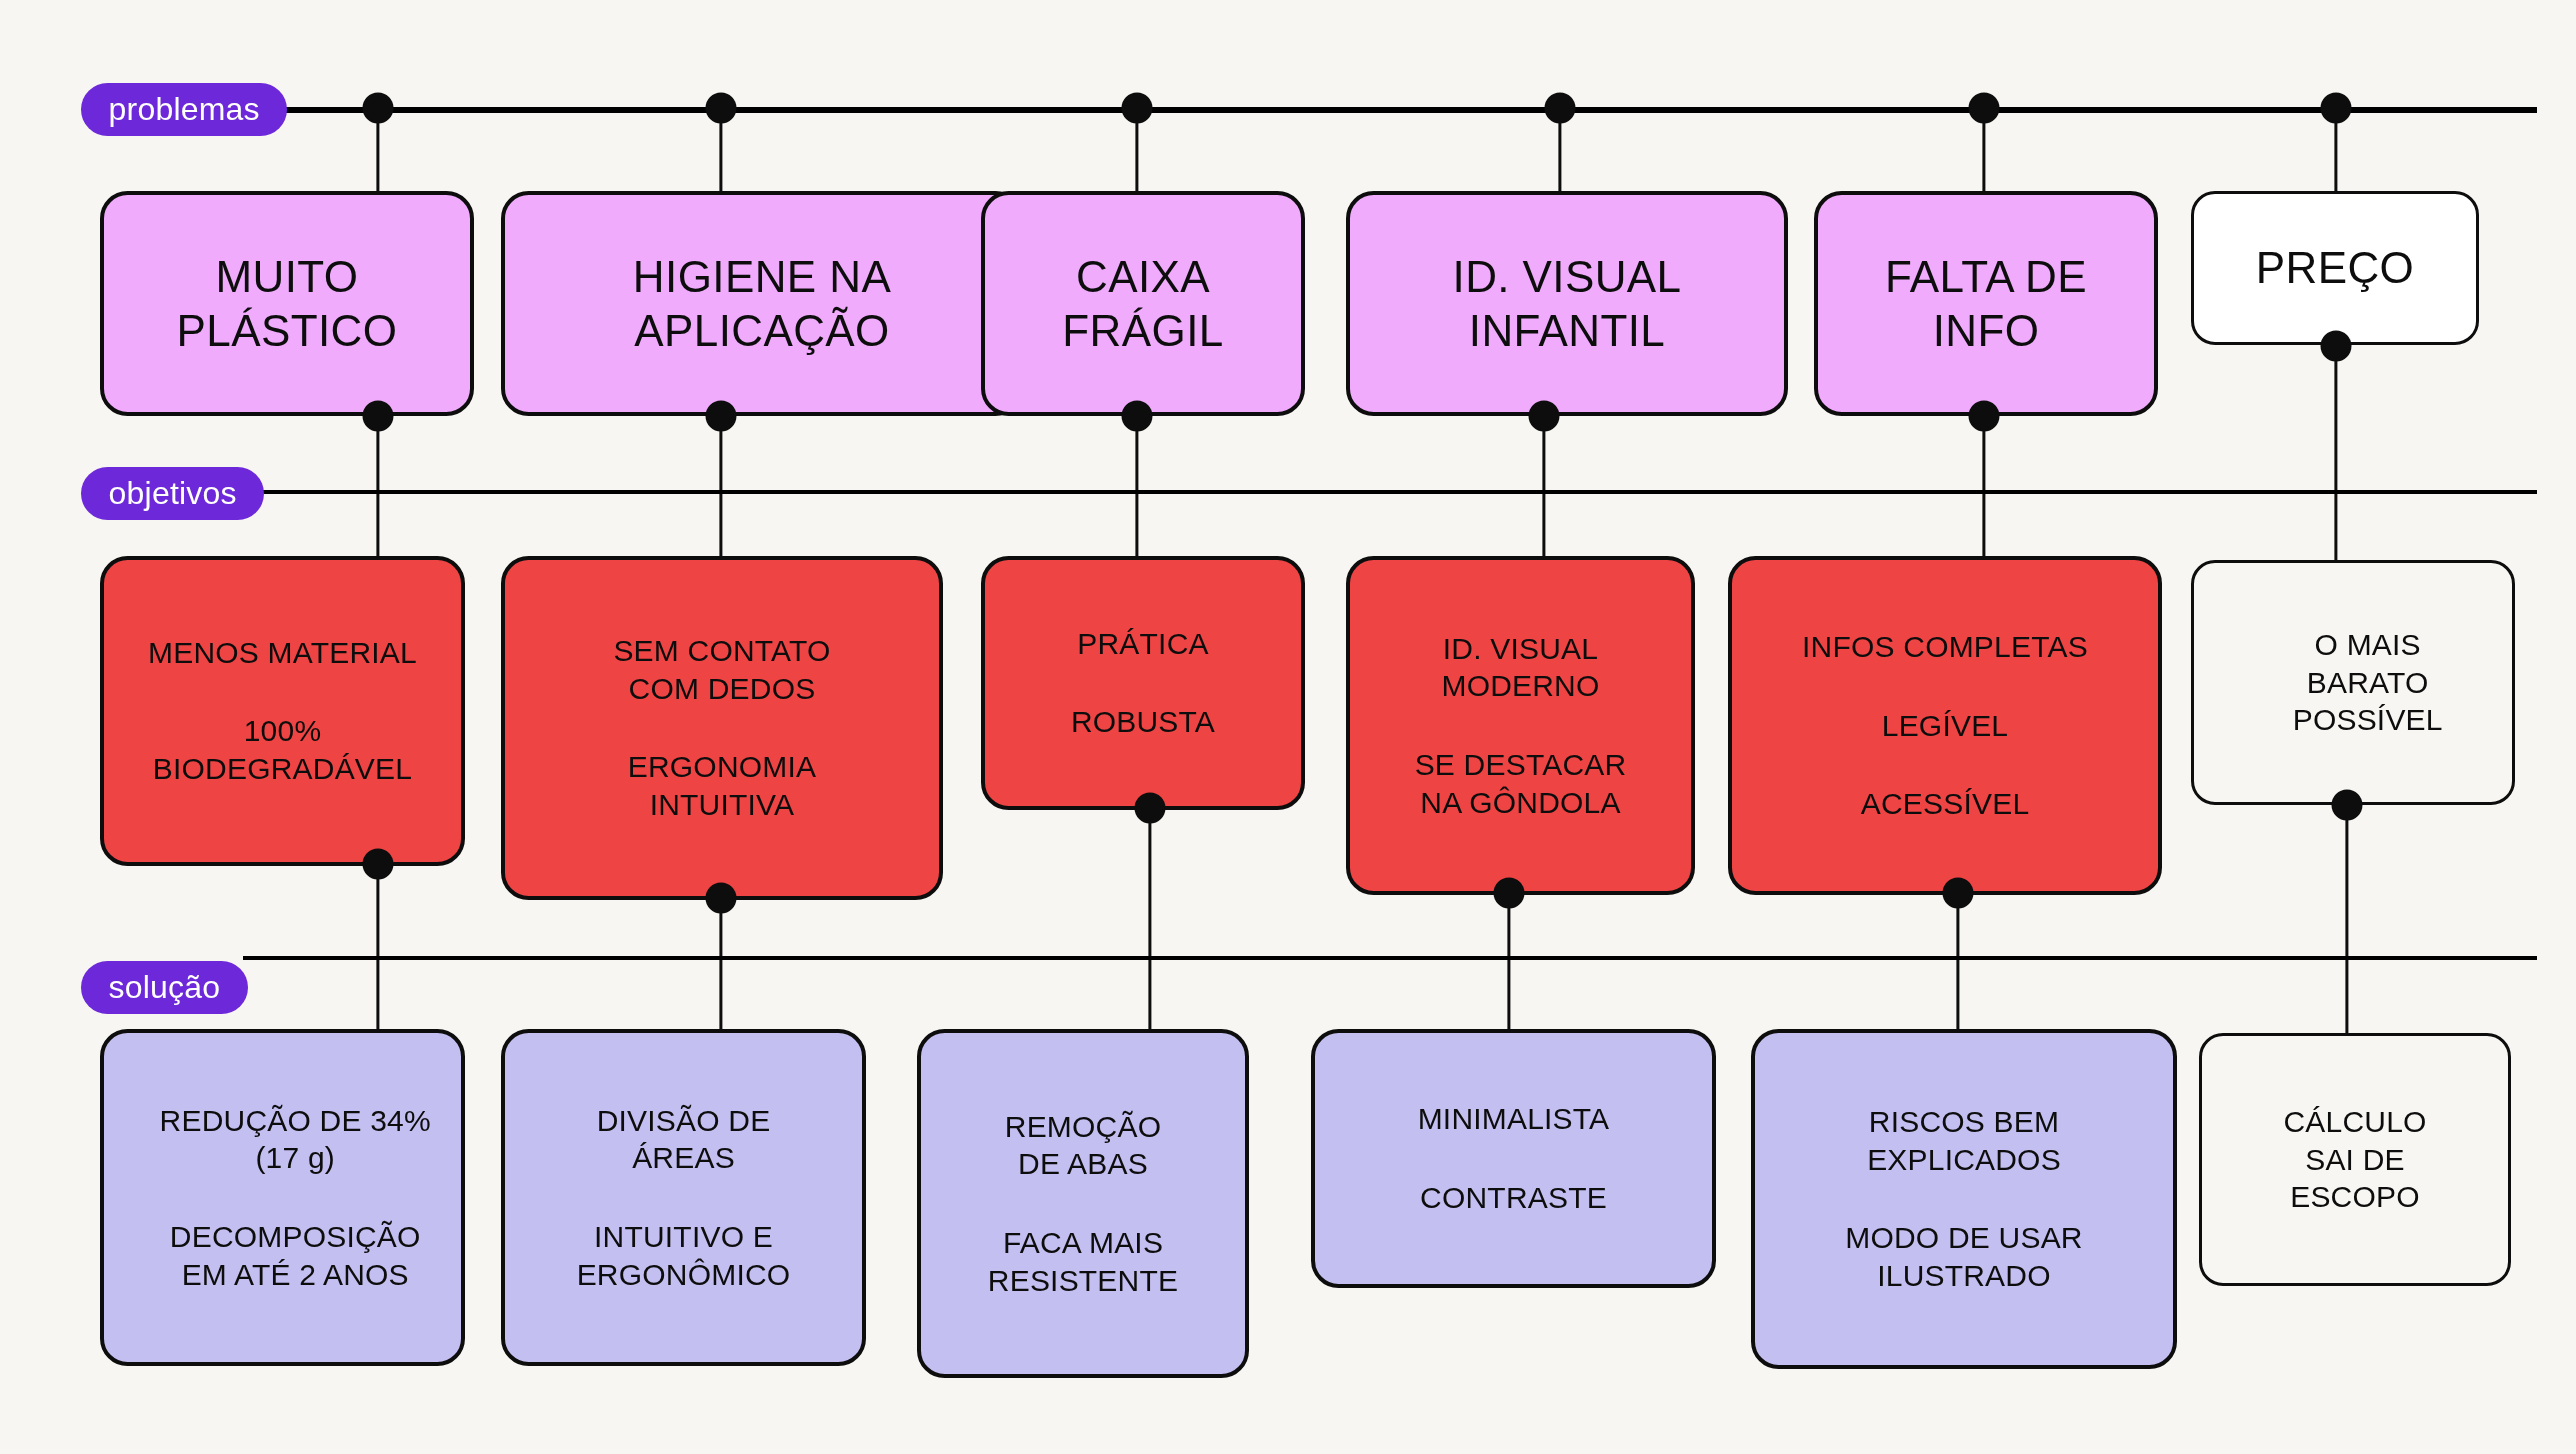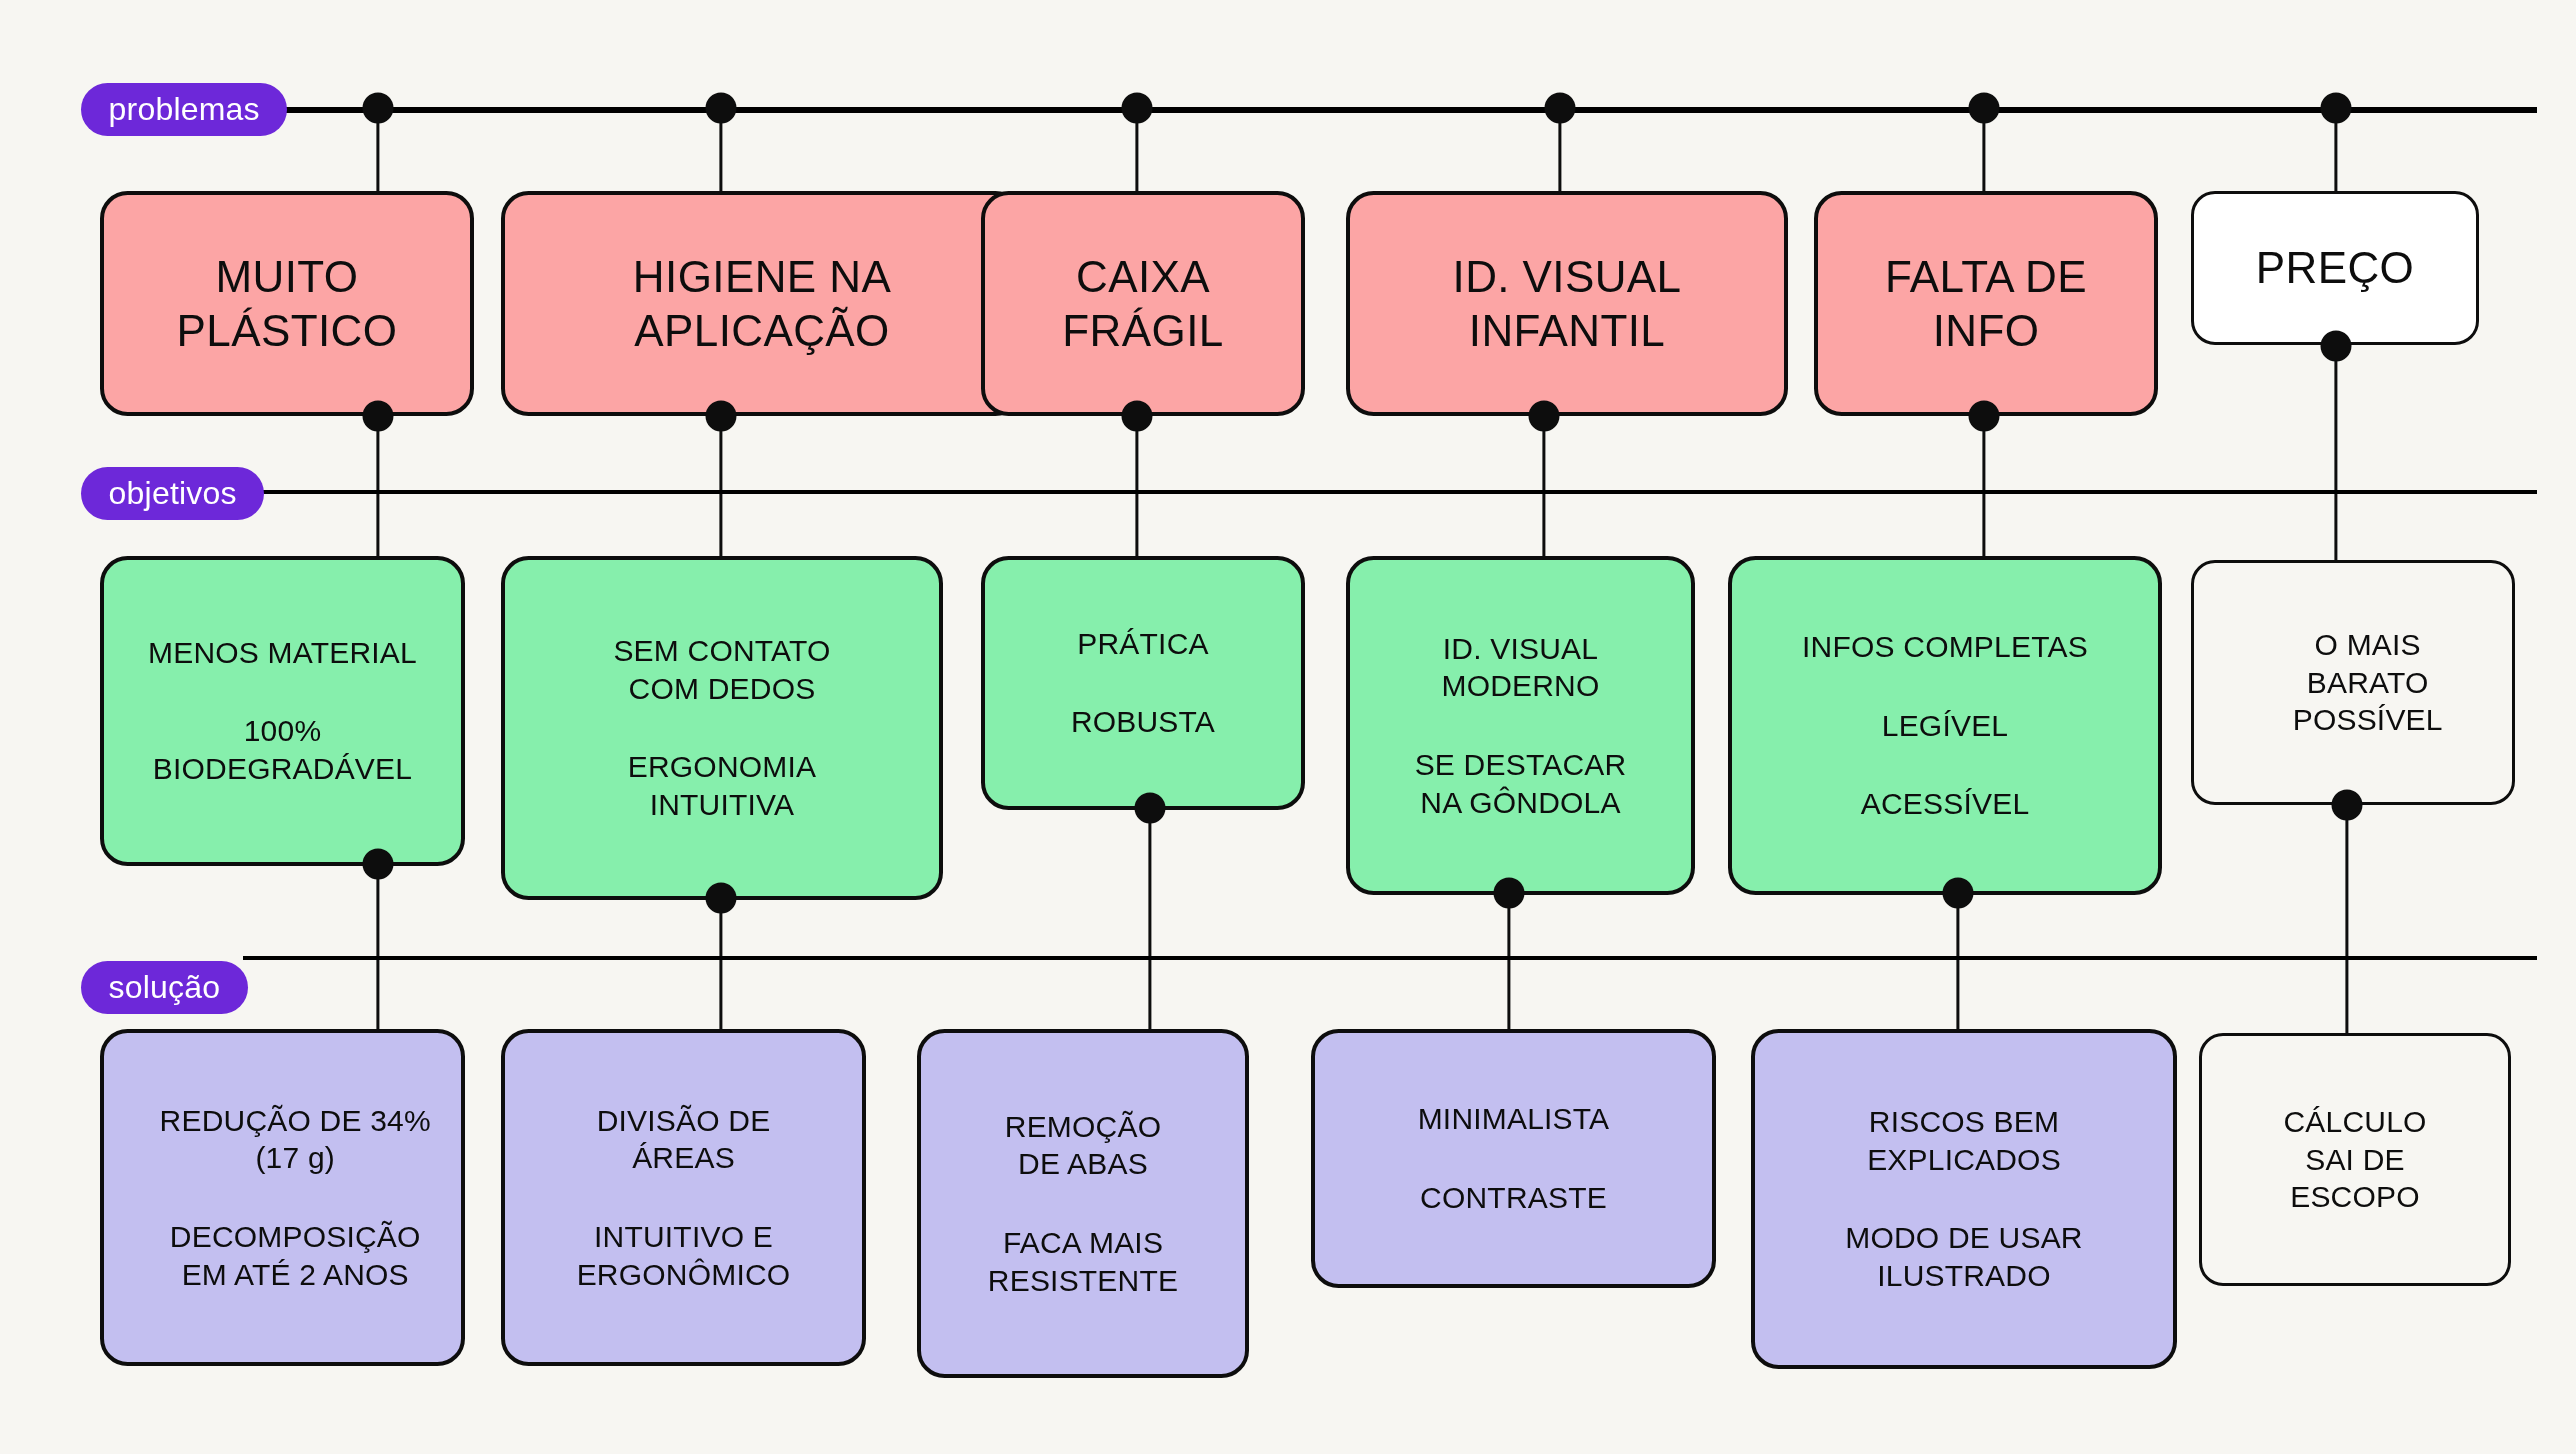--- a/index.html
+++ b/index.html
@@ -67,27 +67,27 @@
     display: flex;
     flex-direction: column;
     align-items: center;
     justify-content: center;
     text-align: center;
     z-index: 5;
     color: #0d0d0d;
     padding: 8px 14.6px;
   }
   .card.problem {
-    background: #fca5a5;
+    background: #f0abfc;
     font-size: 44px;
     line-height: 1.22;
     letter-spacing: 0.4px;
   }
   .card.objective {
-    background: #86efac;
+    background: #ef4444;
     font-size: 30px;
     line-height: 1.26;
     letter-spacing: 0.2px;
   }
   .card.solution {
     background: #c3bff0;
     font-size: 30px;
     line-height: 1.26;
     letter-spacing: 0.2px;
   }

